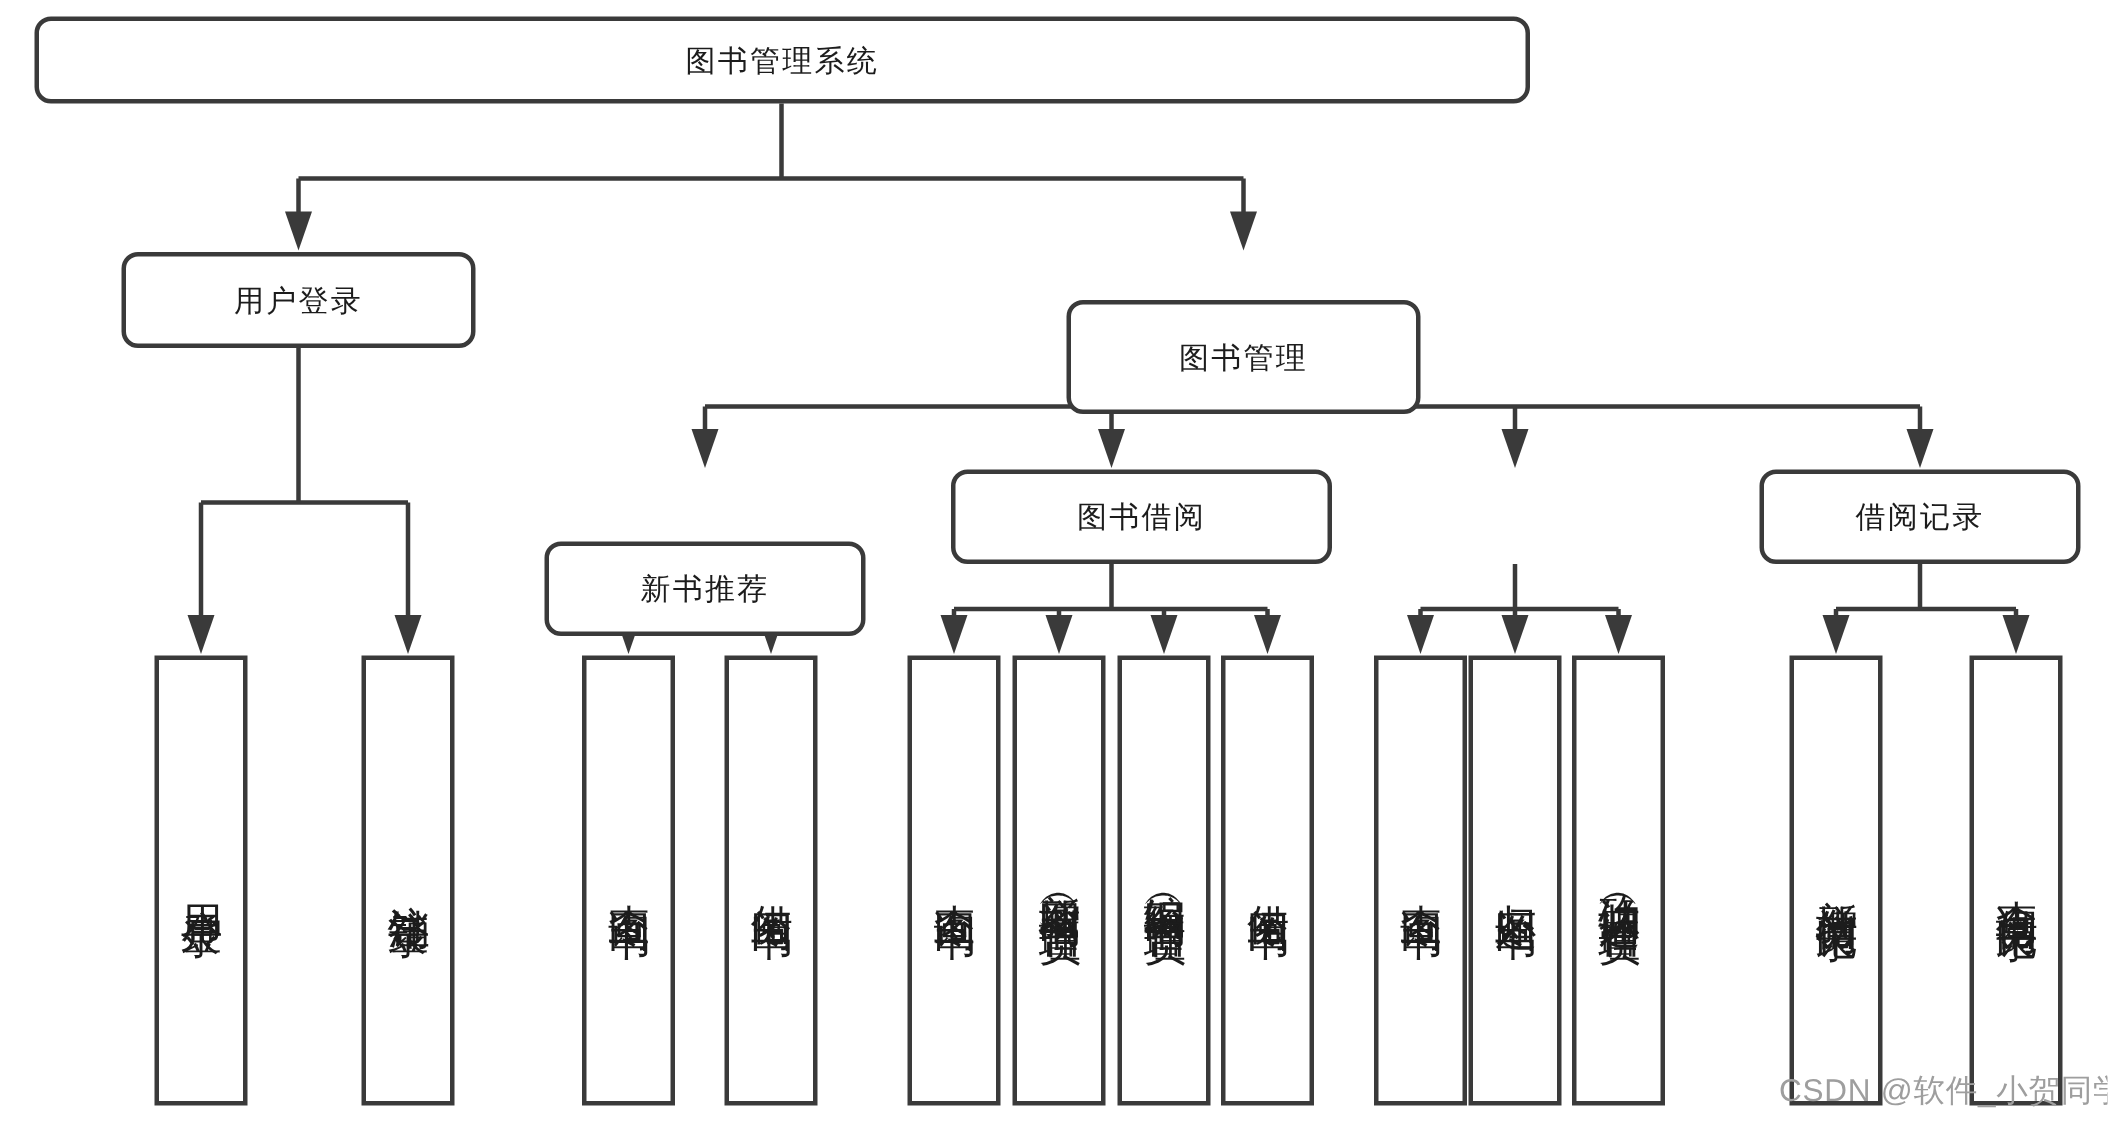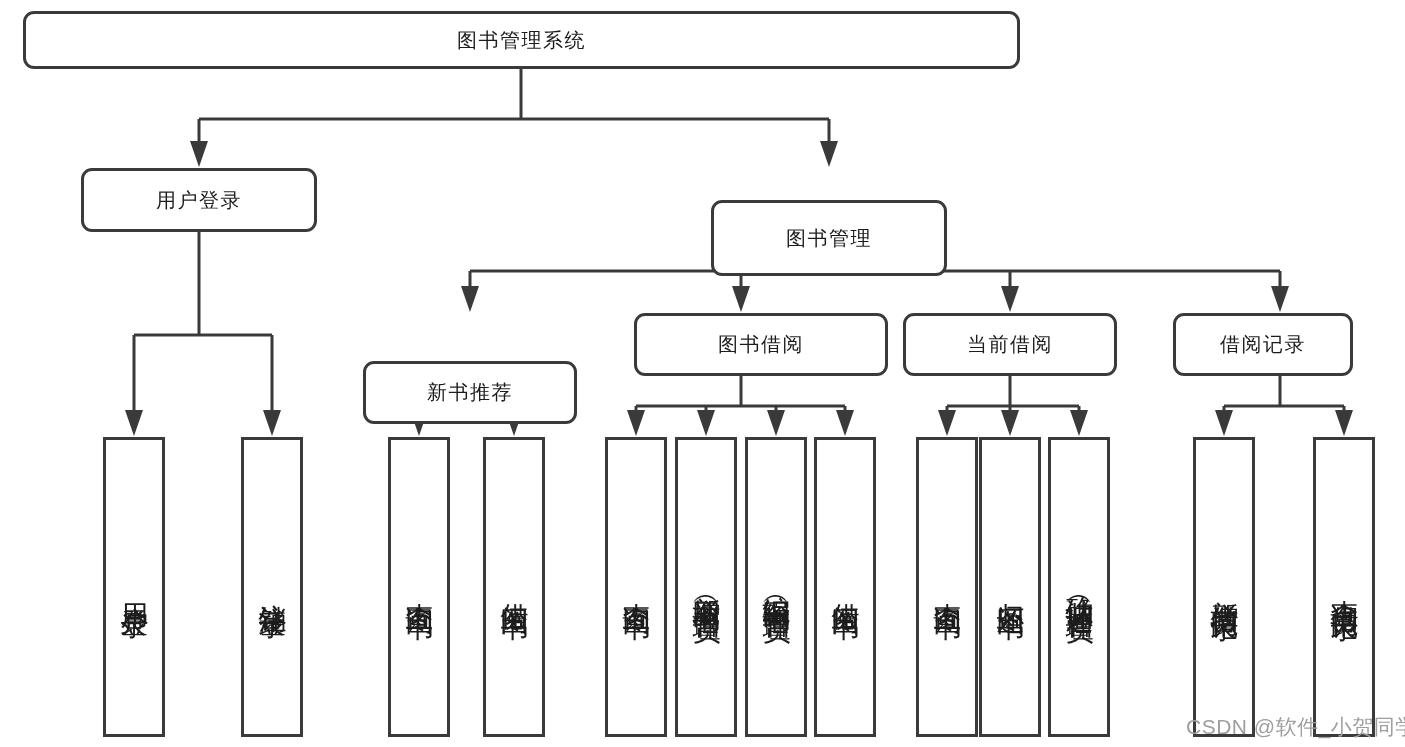--- a/index.html
+++ b/index.html
@@ -111,22 +111,21 @@
     </g>
   </svg>
 
   <div class="node h-label" style="left:23px; top:11px; width:997px; height:58px;">图书管理系统</div>
 
   <div class="node h-label" style="left:81px; top:168px; width:236px; height:64px;">用户登录</div>
   <div class="node h-label" style="left:711px; top:168px; width:236px; height:76px;margin-top:32px;">图书管理</div>
 
   <div class="node h-label" style="left:363px; top:313px; width:214px; height:63px;margin-top:48px;">新书推荐</div>
   <div class="node h-label" style="left:634px; top:313px; width:254px; height:63px;">图书借阅</div>
-  <div class="node h-label" style="left:903px; top:313px; width:214px; height:63px;">当前借阅</div>
-  <div class="node h-label" style="left:1173px; top:313px; width:180px; height:63px;">借阅记录</div>
+  <div class="node h-label" style="left:1173px; top:313px; width:214px; height:63px;">借阅记录</div>
 
   <div class="node v-node" style="left:103px; top:437px; width:62px; height:300px;">用户登录</div>
   <div class="node v-node" style="left:241px; top:437px; width:62px; height:300px;">注销登录</div>
 
   <div class="node v-node" style="left:388px; top:437px; width:62px; height:300px;">查询图书</div>
   <div class="node v-node" style="left:483px; top:437px; width:62px; height:300px;">借阅图书</div>
 
   <div class="node v-node" style="left:605px; top:437px; width:62px; height:300px;">查询图书</div>
   <div class="node v-node" style="left:675px; top:437px; width:62px; height:300px;">新增图书（管理员）</div>
   <div class="node v-node" style="left:745px; top:437px; width:62px; height:300px;">编辑图书（管理员）</div>

